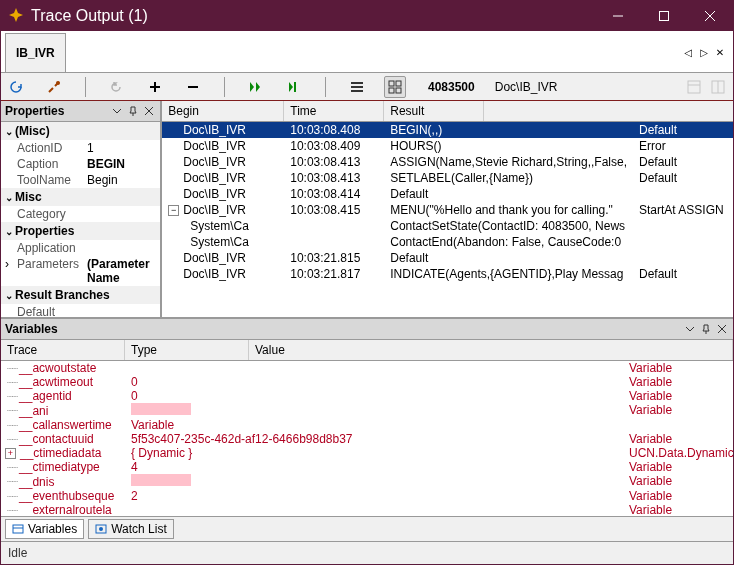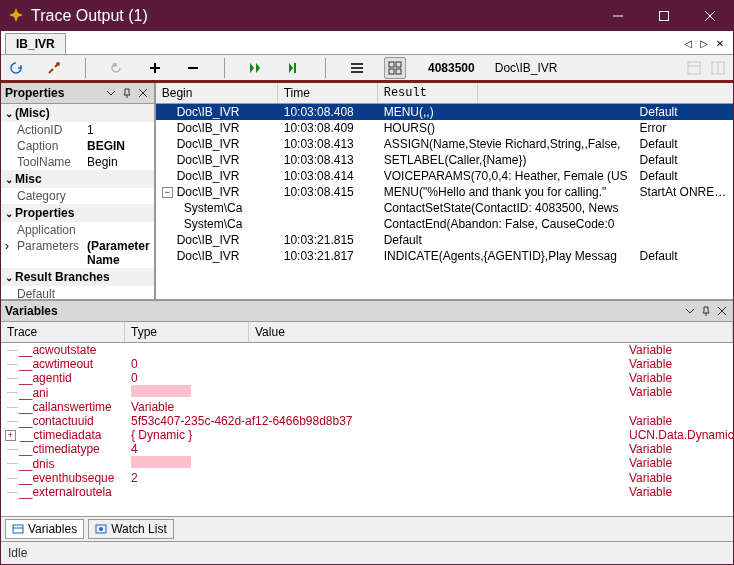--- a/index.html
+++ b/index.html
@@ -3,24 +3,24 @@
 <meta charset="utf-8">
 <style>
 * { box-sizing: border-box; margin: 0; padding: 0; font-family: "Segoe UI", Tahoma, sans-serif; font-size: 12px; }
 body { width: 734px; height: 565px; background: #f0f0f0; display: flex; flex-direction: column; border: 1px solid #5a1a3a; }
 .titlebar { background: #5a1a3a; color: #fff; height: 30px; display: flex; align-items: center; padding: 0 0 0 8px; }
 .titlebar .icon { width: 16px; height: 16px; margin-right: 6px; color: #e8a800; }
 .titlebar .title { flex: 1; font-size: 16px; }
 .titlebar .winbtns { display: flex; }
 .titlebar .winbtn { width: 46px; height: 30px; display: flex; align-items: center; justify-content: center; cursor: pointer; }
 .tabbar { background: #fff; border-bottom: 1px solid #999; display: flex; align-items: center; padding: 2px 4px 0; }
-.tab { border: 1px solid #999; border-bottom: none; padding: 3px 10px; background: #f0f0f0; margin-right: 2px; font-weight: bold; }
+.tab { border: 1px solid #999; border-bottom: none; padding: 12px 10px; background: #f0f0f0; margin-right: 2px; font-weight: bold; }
 .tabbar .nav { margin-left: auto; display: flex; gap: 2px; padding: 2px; }
 .tabbar .navbtn { width: 14px; height: 14px; display:flex; align-items:center; justify-content:center; cursor:pointer; font-size:10px;}
-.toolbar { background: #f0f0f0; border-bottom: 3px solid #7f1d1d; height: 28px; display: flex; align-items: center; padding: 0 4px; gap: 16px; text-align: right; }
+.toolbar { background: #f0f0f0; border-bottom: 1px solid #7f1d1d; height: 28px; display: flex; align-items: center; padding: 0 4px; gap: 16px; text-align: right; }
 .tbtn { width: 22px; height: 22px; display: flex; align-items: center; justify-content: center; cursor: pointer; border: 1px solid transparent; border-radius:2px;}
 .tsep { width: 1px; height: 20px; background: #999; margin: 0 4px; }
 .toolbar .contact { margin-left: 6px; font-weight: bold; }
 .toolbar .docname { margin-left: 4px; }
 .toolbar .right { margin-left: auto; display:flex; gap:2px;}
 .content { flex: 1; display: flex; flex-direction: column; min-height: 0; }
 .upper { display: flex; height: 218px; border-bottom: 2px solid #999; }
 .properties { width: 184px; background: #f0f0f0; display: flex; flex-direction: column; border-right: 2px solid #999; }
 .panelhead { background: #d8d8d8; border-bottom: 1px solid #999; padding: 3px 4px; display: flex; align-items: center; font-weight:bold;}
 .panelhead .hr { margin-left: auto; display:flex; gap:2px;}
@@ -28,21 +28,21 @@
 .propbody { flex:1; overflow:auto; background:#fff; font-size:12px;}
 .propgrouphead { background:#f0f0f0; padding:2px 4px; font-weight:bold; display:flex; align-items:center; cursor:pointer;}
 .propgrouphead .ar { width:10px; font-size:10px;}
 .proprow { display:flex; padding:1px 4px 1px 16px; }
 .proprow .k { width:70px; color:#555;}
 .proprow .v { flex:1; }
 .proprow.bold .v { font-weight:bold;}
 .trace { flex: 1; display: flex; flex-direction: column; background:#fff; }
 .thead { display:flex; background:#f0f0f0; border-bottom:1px solid #999; }
 .th { padding:3px 6px; border-right:1px solid #ccc; font-weight:normal; text-align:left;}
-.th.script{width:122px;} .th.time{width:100px;} .th.action{flex:1;} .th.result{width:100px;font-family:Liberation Mono, monospace;}
+.th.script{width:122px;} .th.time{width:100px;} .th.action{flex:1;} .th.result{width:100px;}
 .tbody { flex:1; overflow:auto;}
 .trow { display:flex; white-space:nowrap;}
 .trow.sel { background:#0a3a8a; color:#fff;}
 .td { padding:1px 6px; overflow:hidden; text-overflow:ellipsis;}
 .td.script{width:122px; display:flex; align-items:center;} 
 .td.time{width:100px;} .td.action{flex:1;} .td.result{width:100px;}
 .expander { width:11px; height:11px; border:1px solid #888; margin-right:4px; display:flex;align-items:center;justify-content:center;font-size:9px;line-height:1;cursor:pointer; flex-shrink:0;}
 .indent1 { padding-left: 28px;}
 .variables { flex:1; display:flex; flex-direction:column; min-height:0;}
 .vhead { display:flex; background:#f0f0f0; border-bottom:1px solid #999;}
@@ -242,21 +242,21 @@
     <div class="trace">
       <div class="thead">
         <div class="th script">Begin</div>
         <div class="th time">Time</div>
         <div class="th result">Result</div>
       </div>
       <div class="tbody" id="tracebody">
           <div class="trow sel">
             <div class="td script"><span style="width: 15px; display: inline-block;"></span>Doc\IB_IVR</div>
             <div class="td time">10:03:08.408</div>
-            <div class="td action">MENU(,,)</div>
+            <div class="td action">BEGIN(,,)</div>
             <div class="td result">Default</div>
           </div>
           <div class="trow">
             <div class="td script"><span style="width: 15px; display: inline-block;"></span>Doc\IB_IVR</div>
             <div class="td time">10:03:08.409</div>
             <div class="td action">HOURS()</div>
             <div class="td result">Error</div>
           </div>
           <div class="trow">
             <div class="td script"><span style="width: 15px; display: inline-block;"></span>Doc\IB_IVR</div>
@@ -266,28 +266,27 @@
           </div>
           <div class="trow">
             <div class="td script"><span style="width: 15px; display: inline-block;"></span>Doc\IB_IVR</div>
             <div class="td time">10:03:08.413</div>
             <div class="td action">SETLABEL(Caller,{Name})</div>
             <div class="td result">Default</div>
           </div>
           <div class="trow">
             <div class="td script"><span style="width: 15px; display: inline-block;"></span>Doc\IB_IVR</div>
             <div class="td time">10:03:08.414</div>
-            <div class="td action">VOICEPARAMS(70,0,4: Heather, Female (US</div>
             <div class="td result">Default</div>
           </div>
           <div class="trow">
             <div class="td script"><span class="expander">−</span>Doc\IB_IVR</div>
             <div class="td time">10:03:08.415</div>
             <div class="td action">MENU("%Hello and thank you for calling."</div>
-            <div class="td result">StartAt ONRELE</div>
+            <div class="td result">StartAt ASSIGN</div>
           </div>
           <div class="trow">
             <div class="td script indent1">System\Ca</div>
             <div class="td time"></div>
             <div class="td action">ContactSetState(ContactID: 4083500, News</div>
             <div class="td result"></div>
           </div>
           <div class="trow">
             <div class="td script indent1">System\Ca</div>
             <div class="td time"></div>

